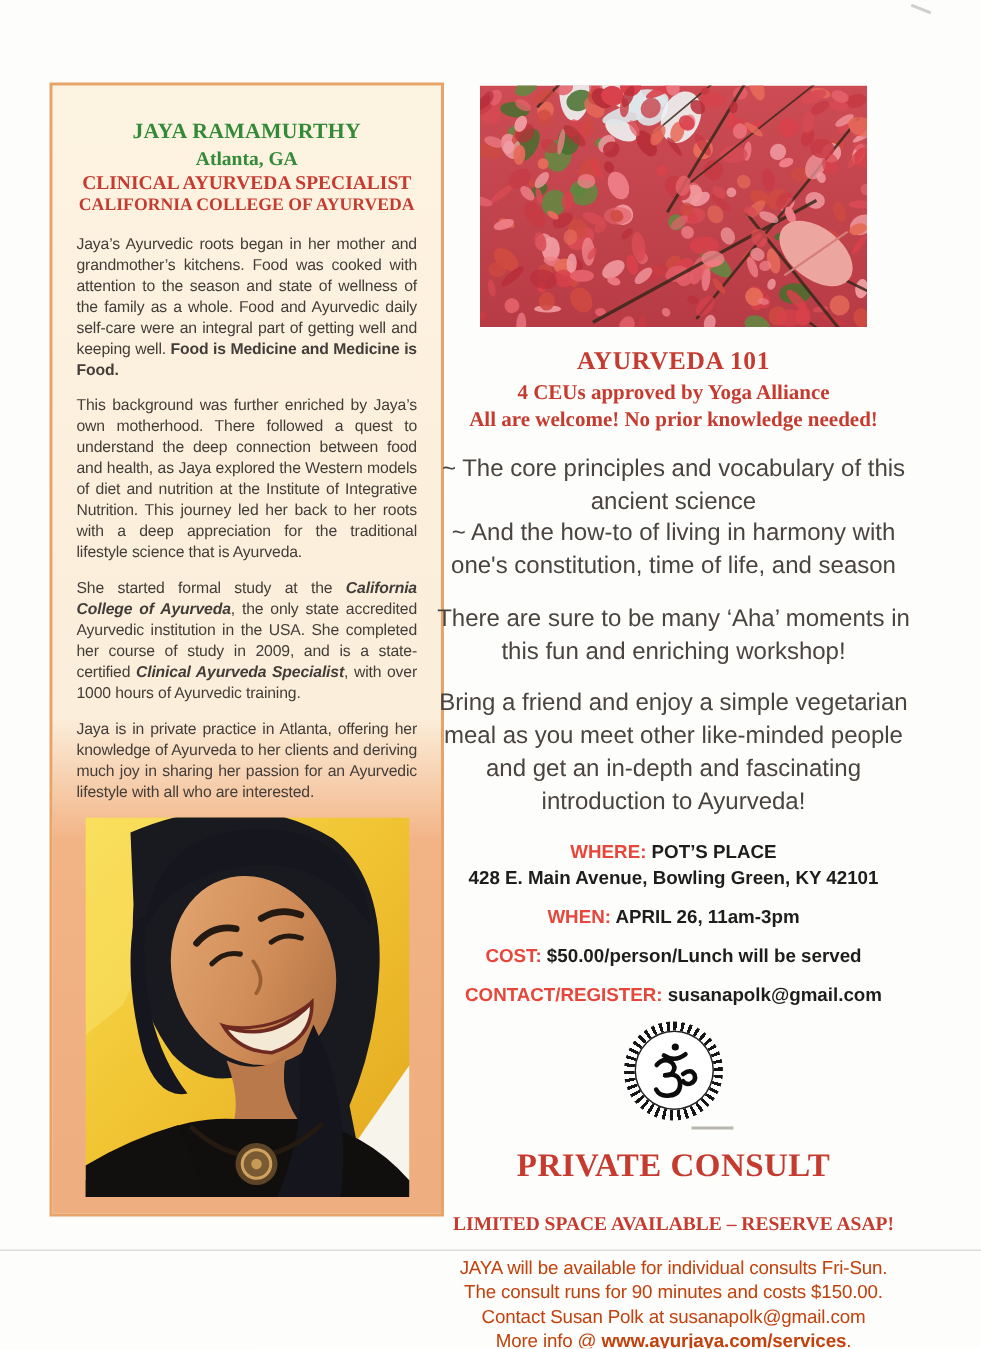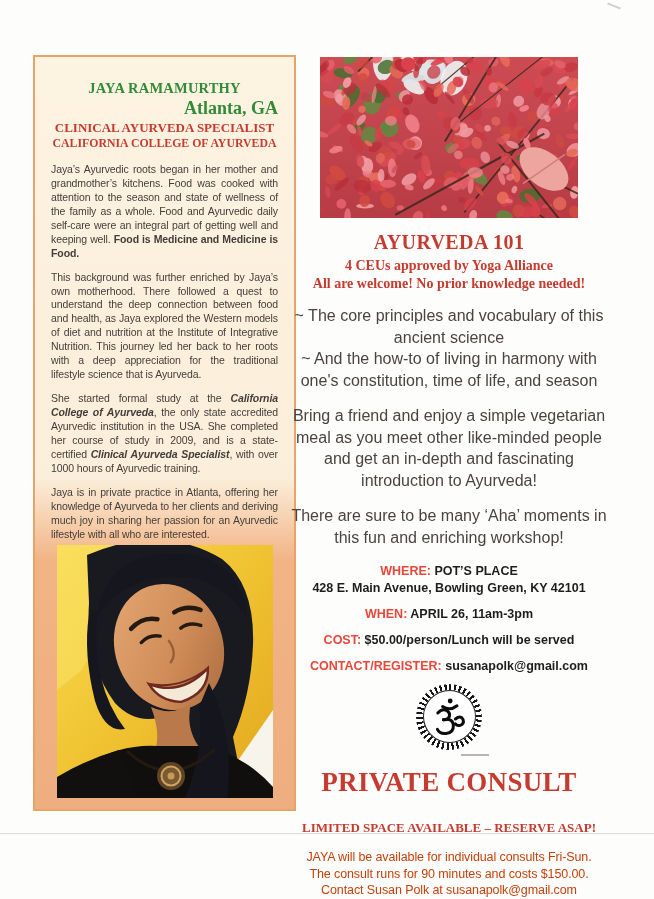--- a/index.html
+++ b/index.html
@@ -6,54 +6,54 @@
   .page{position:relative;width:654px;height:899px;background:#fdfdfb;overflow:hidden;
         font-family:"Liberation Sans",sans-serif;}
 
   
   .left-panel{position:absolute;left:33px;top:55px;width:263px;height:756px;box-sizing:border-box;
     border:2px solid var(--panel-border,#e8a468);
     background:linear-gradient(180deg,var(--panel-bg-top,#fdf3e1) 0%,#fbeeda 56%,#f2b385 67%,var(--panel-bg-bottom,#eeae7f) 100%);
     padding:23px 16px 0;overflow:hidden;}
   .lp-header{text-align:center;font-family:"Liberation Serif","DejaVu Serif",serif;font-weight:bold;line-height:1.22;}
   .lp-name{font-size:14.5px;color:var(--green,#338a38);letter-spacing:.2px;}
-  .lp-loc{font-size:18px;color:var(--green,#338a38);text-align:right;}
+  .lp-loc{font-size:13px;color:var(--green,#338a38);}
   .lp-cred{font-size:13px;color:var(--heading-red,#c63b30);}
   .lp-school{font-size:11.8px;color:var(--heading-red,#c63b30);}
   .lp-bio{margin-top:13px;font-size:10.5px;line-height:1.33;letter-spacing:-.1px;
     color:var(--body-text,#433d39);text-align:justify;}
   .lp-bio p{margin:0 0 10px;}
   .lp-bio .b{font-weight:700;}
   .lp-bio .bi{font-weight:700;font-style:italic;}
   .portrait{position:absolute;left:50%;transform:translateX(-50%);bottom:11px;width:216px;height:253px;}
   .portrait svg{display:block;}
 
   
   .right-panel{position:absolute;left:291px;top:0;width:316px;text-align:center;}
   .flowers{width:258px;height:161px;margin:57px auto 0;position:relative;
     box-shadow:inset 0 0 0 2px rgba(255,255,255,.75), inset 0 0 9px rgba(255,255,255,.9);}
   .flowers svg{display:block;}
   .serifhead{font-family:"Liberation Serif","DejaVu Serif",serif;font-weight:bold;color:var(--heading-red,#c63b30);}
-  .ev-title{font-size:20px;margin:13px 0 3px;letter-spacing:.4px;}
+  .ev-title{font-size:17px;margin:13px 0 3px;letter-spacing:.4px;}
   .ev-sub{font-size:14px;line-height:1.28;}
   .ev-format{font-size:20px;margin-top:13px;letter-spacing:.3px;}
   .desc{margin:12px 0 0 -7px;width:330px;font-size:16px;line-height:1.36;color:#4a4440;}
   .bullet{margin:0;}
   .desc-p{margin:13px 6px 0;}
   .details{margin-top:15px;font-size:12.5px;font-weight:bold;color:#1d1d1d;}
   .detail{margin-bottom:9px;line-height:1.35;}
   .detail .lbl{color:var(--label-red,#e7473a);}
   .om-wrap{margin-top:9px;display:flex;flex-direction:column;align-items:center;}
   .om-ring{width:66px;height:66px;border-radius:50%;
     background:repeating-conic-gradient(#161616 0deg 4deg,#ffffff 4deg 9.5deg);
     display:flex;align-items:center;justify-content:center;}
   .om-inner{width:53px;height:53px;background:#fff;border-radius:50%;
     display:flex;align-items:center;justify-content:center;box-shadow:0 0 0 1px #222 inset;}
   .om-caption{width:28px;height:2px;background:#b9b5af;margin:4px 0 0 52px;}
-  .pc-title{font-size:27px;margin-top:11px;letter-spacing:.3px;}
+  .pc-title{font-size:22px;margin-top:11px;letter-spacing:.3px;}
   .pc-sub{font-size:13px;margin-top:2px;}
   .pc-body{width:344px;margin:13px 0 0 -14px;font-size:12.5px;letter-spacing:-.1px;
     line-height:1.32;color:#c2410c;}
   .pc-body .b{font-weight:700;}
 
   
   .scan-line{position:absolute;left:0;right:0;top:833px;height:1px;background:#c9c7c3;opacity:.6;}
   .corner-tick{position:absolute;left:607px;top:5px;width:14px;height:2px;background:#bdbbb7;
     transform:rotate(22deg);opacity:.7;}
 </style>
@@ -408,22 +408,22 @@
 
     <h1 class="serifhead ev-title">AYURVEDA 101</h1>
     <div class="serifhead ev-sub">4 CEUs approved by Yoga Alliance</div>
     <div class="serifhead ev-sub">All are welcome! No prior knowledge needed!</div>
 
     <div class="desc">
       <div id="bullets">
           <div class="bullet">~ The core principles and vocabulary of this ancient science</div>
           <div class="bullet">~ And the how-to of living in harmony with one's constitution, time of life, and season</div>
         </div>
+      <p class="desc-p">There are sure to be many ‘Aha’ moments in this fun and enriching workshop!</p>
       <p class="desc-p">Bring a friend and enjoy a simple vegetarian meal as you meet other like-minded people and get an in-depth and fascinating introduction to Ayurveda!</p>
-      <p class="desc-p">There are sure to be many ‘Aha’ moments in this fun and enriching workshop!</p>
     </div>
 
     <div class="details" id="details">
         <div class="detail"><span class="lbl">WHERE:</span><span> POT’S PLACE</span><div>428 E. Main Avenue, Bowling Green, KY 42101</div></div>
         <div class="detail"><span class="lbl">WHEN:</span><span> APRIL 26, 11am-3pm</span></div>
         <div class="detail"><span class="lbl">COST:</span><span> $50.00/person/Lunch will be served</span></div>
         <div class="detail"><span class="lbl">CONTACT/REGISTER:</span><span> susanapolk@gmail.com</span></div>
       </div>
 
     <div class="om-wrap">

